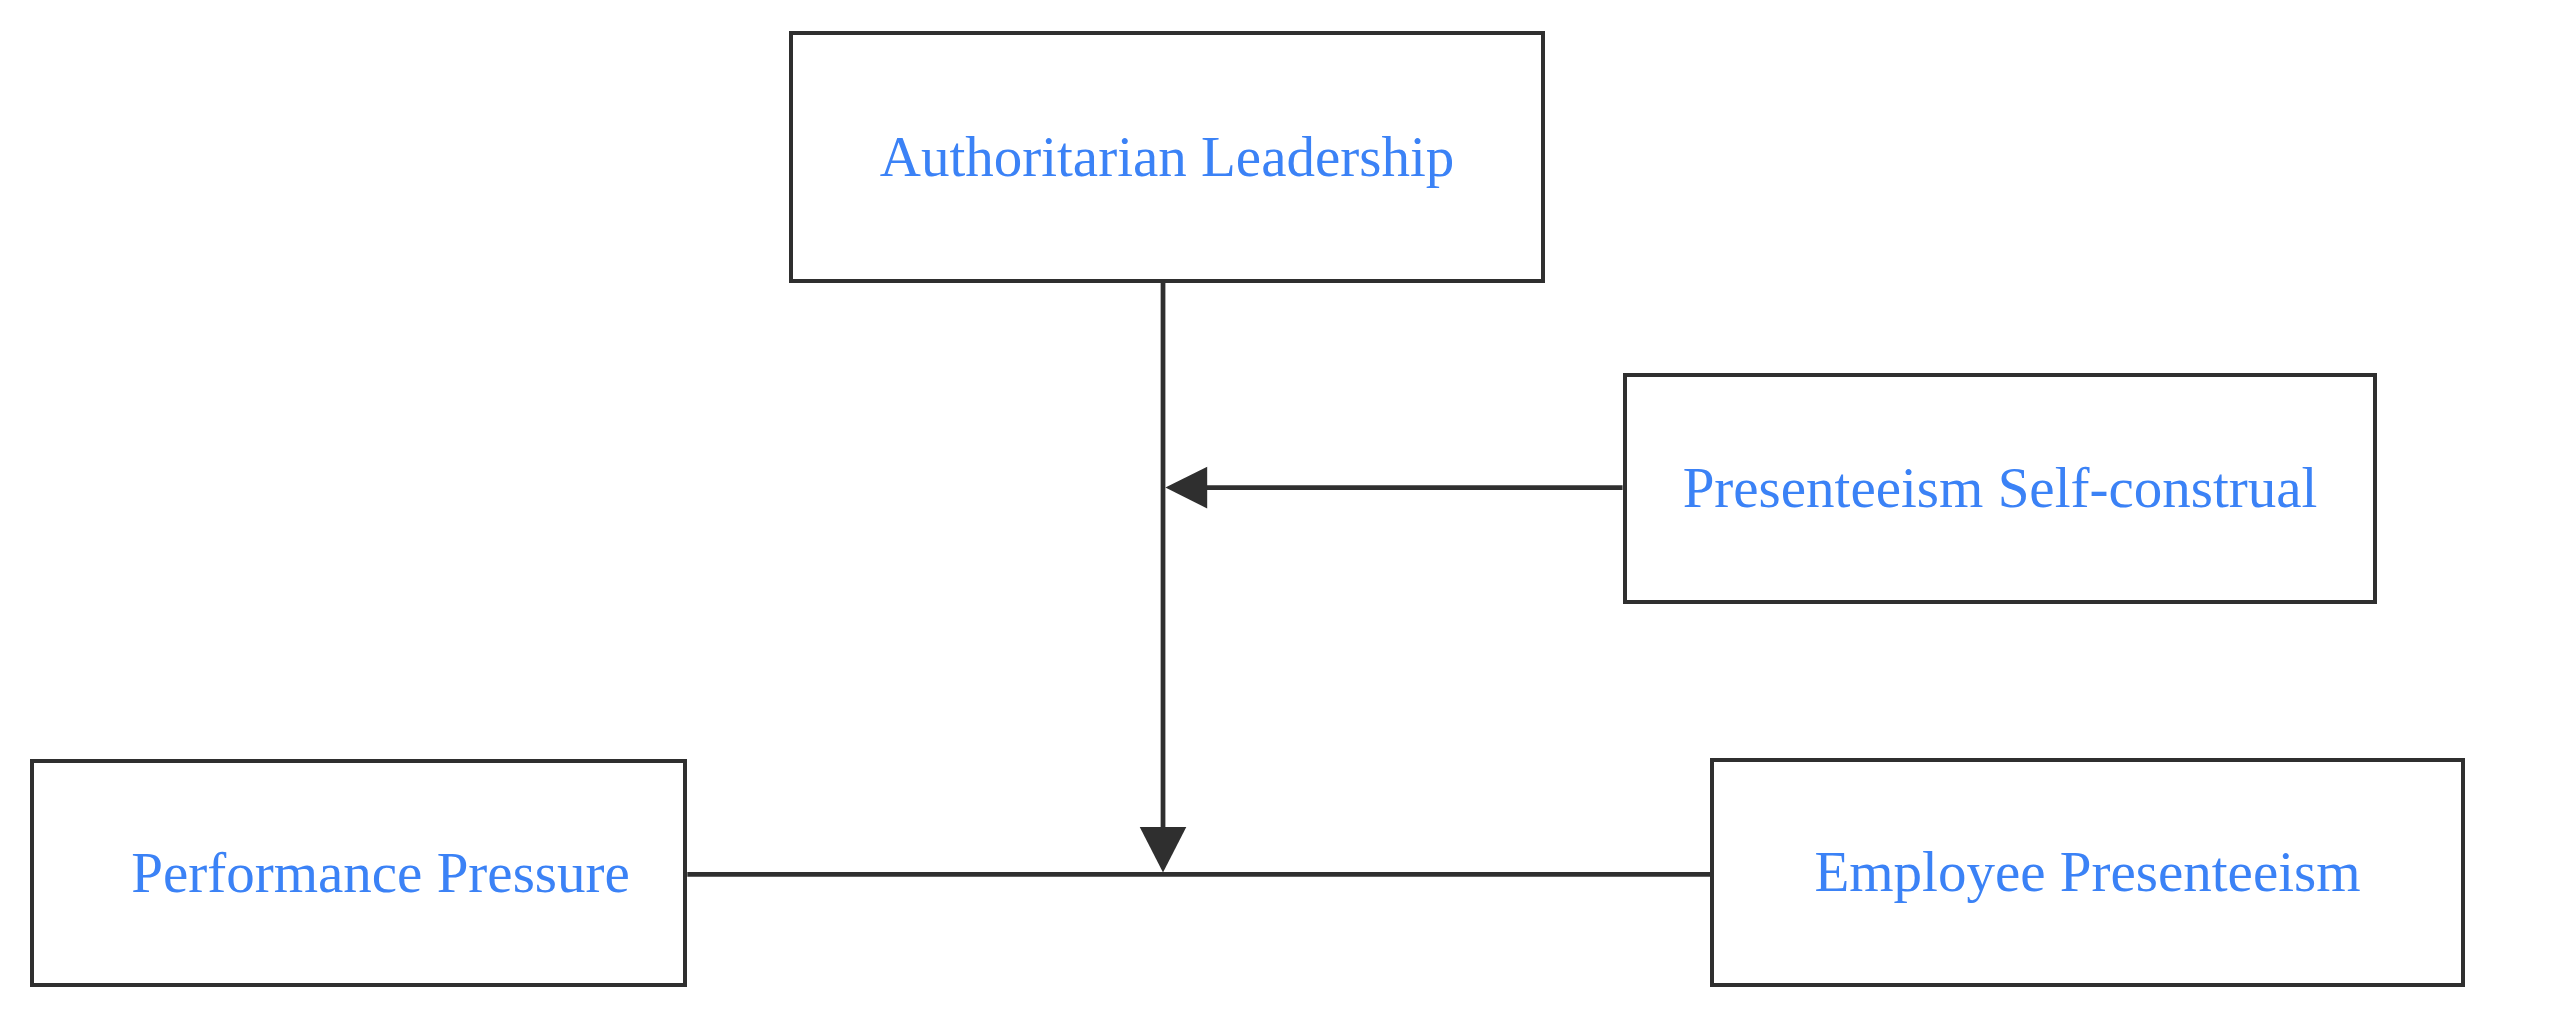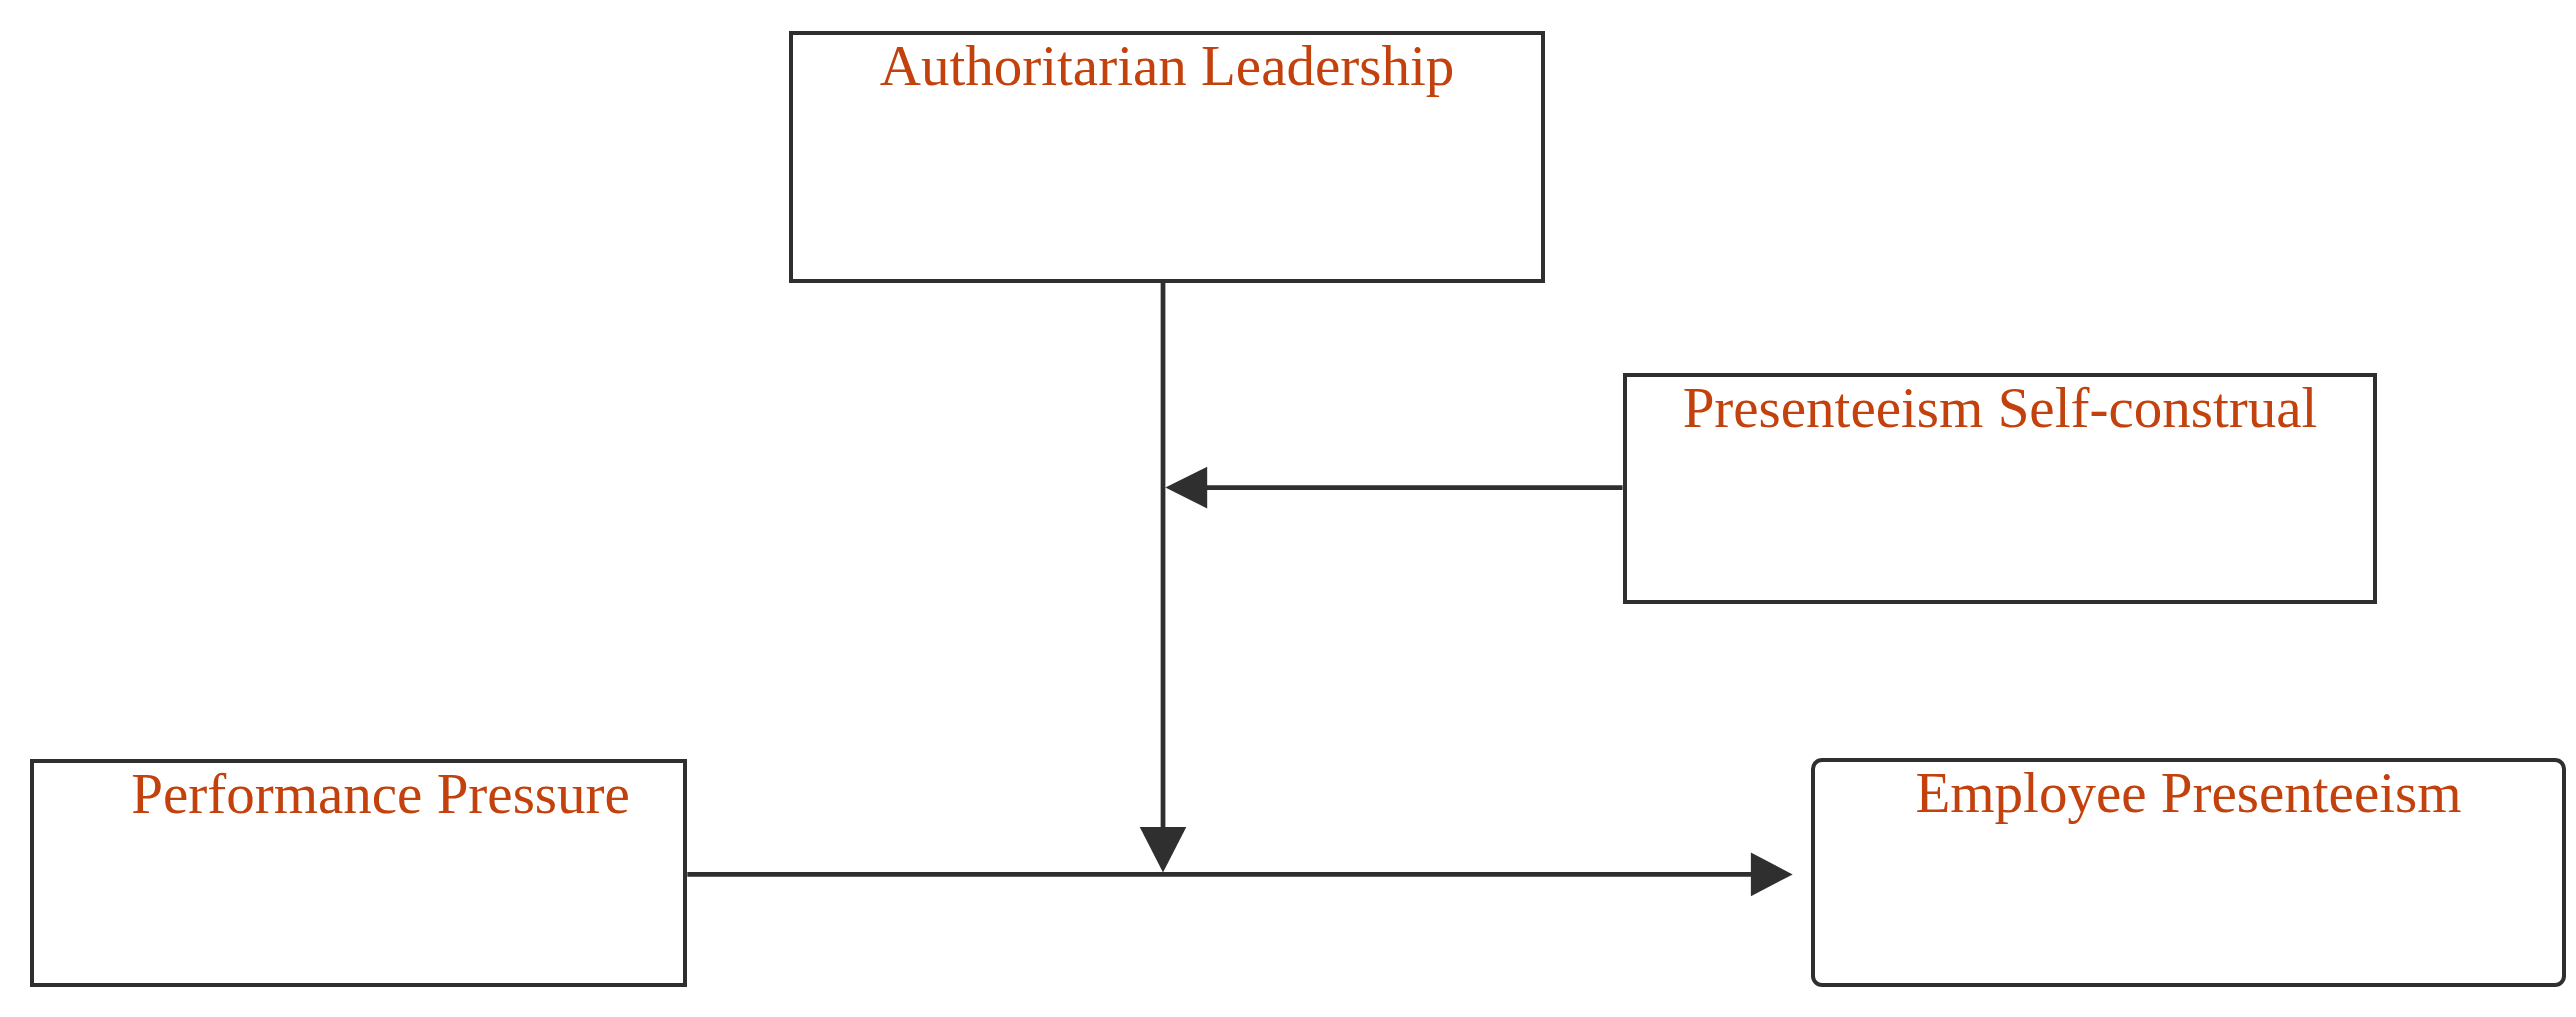--- a/index.html
+++ b/index.html
@@ -11,30 +11,31 @@
     height: 1017px;
     background: var(--bg);
     font-family: "Liberation Serif", "DejaVu Serif", serif;
     overflow: hidden;
   }
   .node {
     position: absolute;
     background: var(--bg);
     border: 4.8px solid var(--stroke);
     display: flex;
+    align-items: center;
     justify-content: center;
     text-align: center;
-    color: #c2410c;
+    color: #3b82f6;
     font-size: 57px;
     line-height: 1.1;
   }
   #node-authoritarian { left: 789px;  top: 31px;  width: 756px; height: 252px; }
   #node-independent   { left: 1623px; top: 373px; width: 754px; height: 231px; }
   #node-performance   { left: 30px;   top: 759px; width: 657px; height: 228px; padding-left: 44px; }
-  #node-employee      { left: 1811px; top: 758px; width: 755px; height: 229px; border-radius: 11px; }
+  #node-employee      { left: 1710px; top: 758px; width: 755px; height: 229px; }
   #arrows {
     position: absolute;
     left: 0; top: 0;
     width: 2576px;
     height: 1017px;
   }
   #arrows line { stroke: var(--stroke); stroke-width: 5; }
   #arrows polygon { fill: var(--stroke); stroke: none; }
 </style>
 </head>

